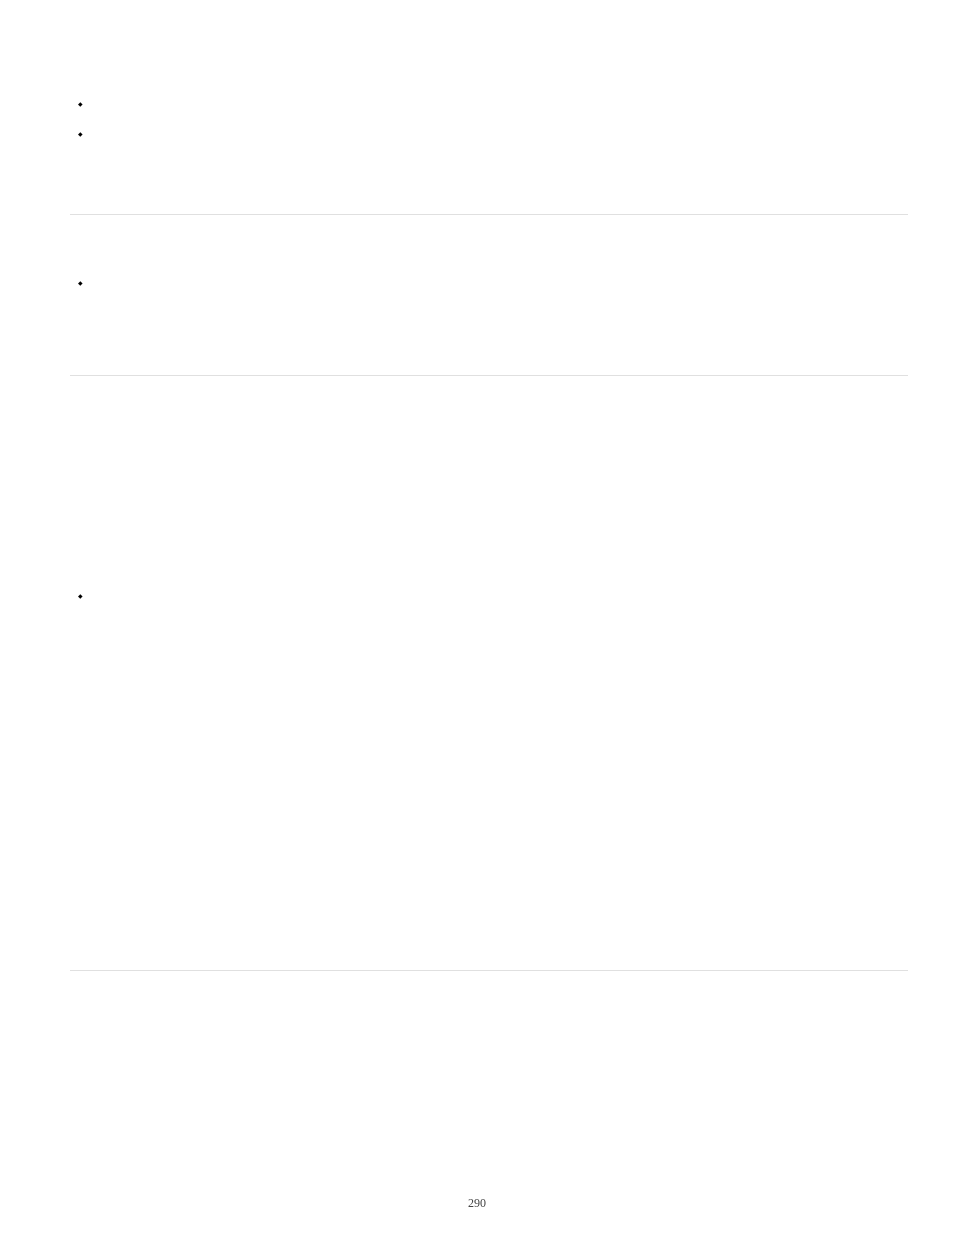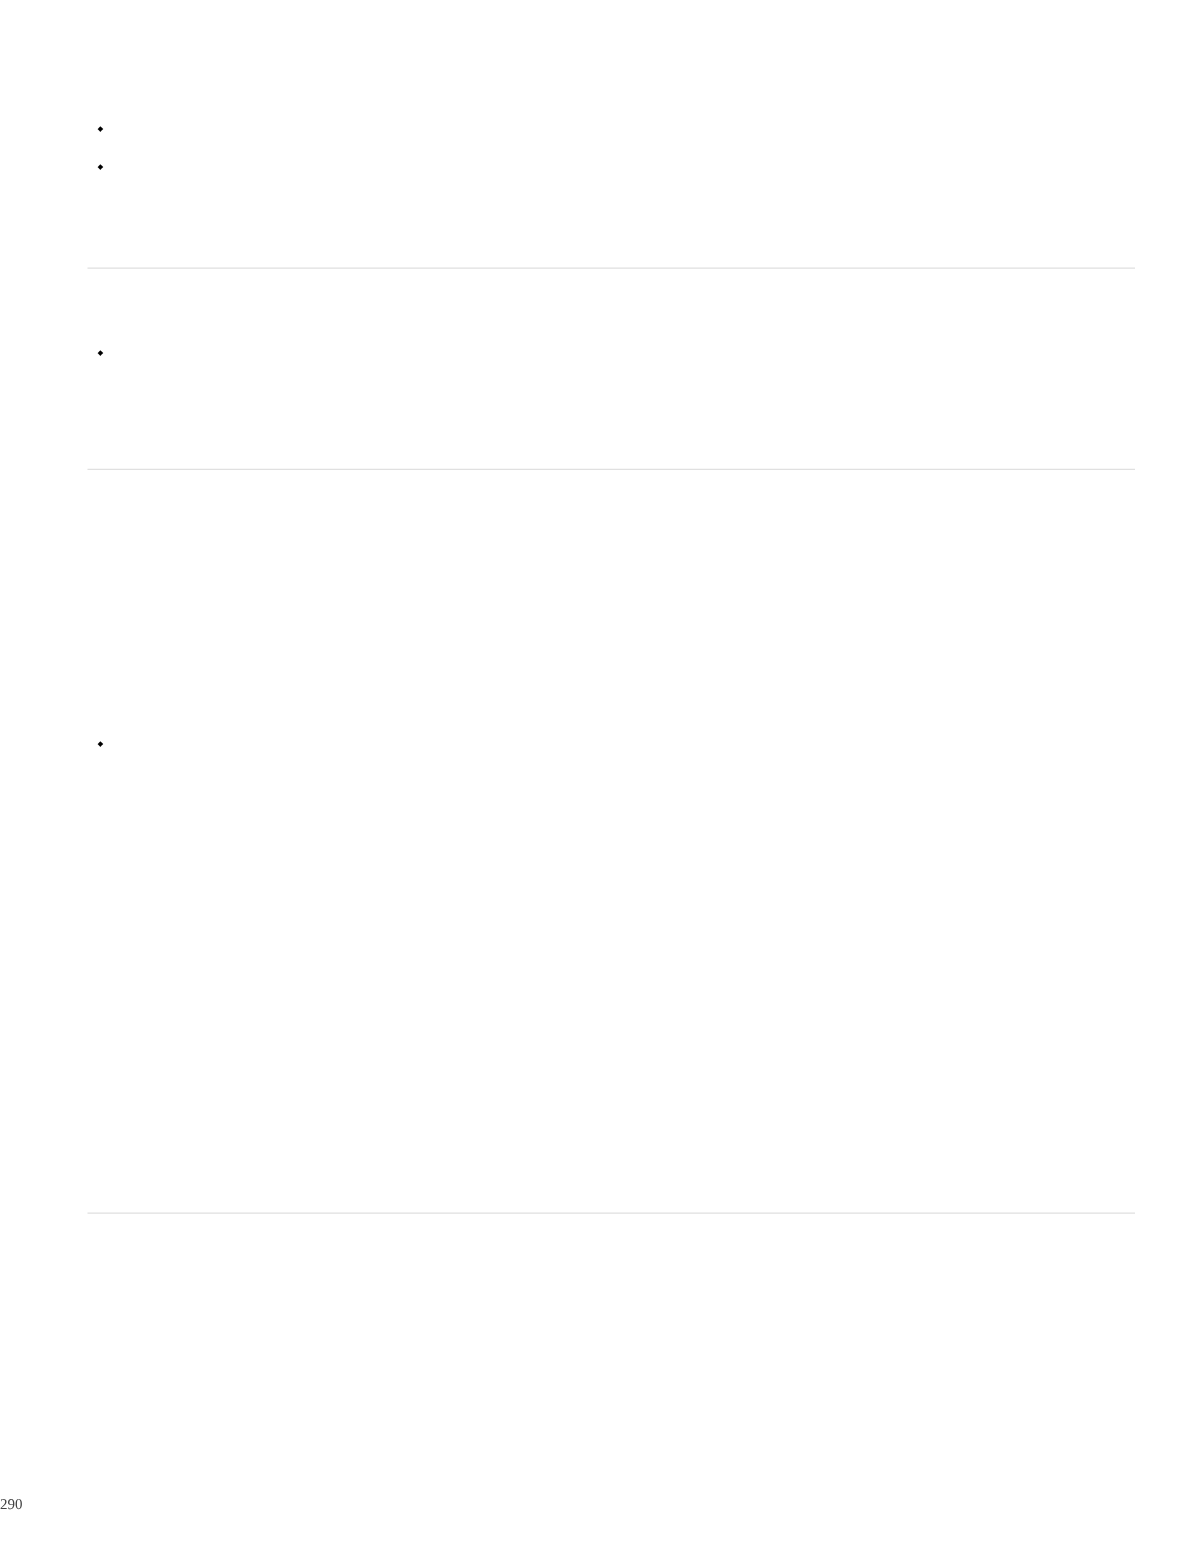--- a/index.html
+++ b/index.html
@@ -34,21 +34,21 @@
     .hr {
       height: 1px;
       background: #e0e0e0;
       width: 100%;
     }
     .page-number {
       position: absolute;
       bottom: 24px;
       left: 0;
       right: 0;
-      text-align: left;
+      text-align: center;
       font-size: 12px;
       color: #444;
       font-family: Georgia, serif;
     }
     .spacer-99 { height: 8px; }
     .spacer-138 { height: 30px; }
     .spacer-gap1 { height: 86px; }
     .spacer-gap2 { height: 98px; }
     .spacer-gap3 { height: 214px; }
     .spacer-gap4 { height: 380px; }

